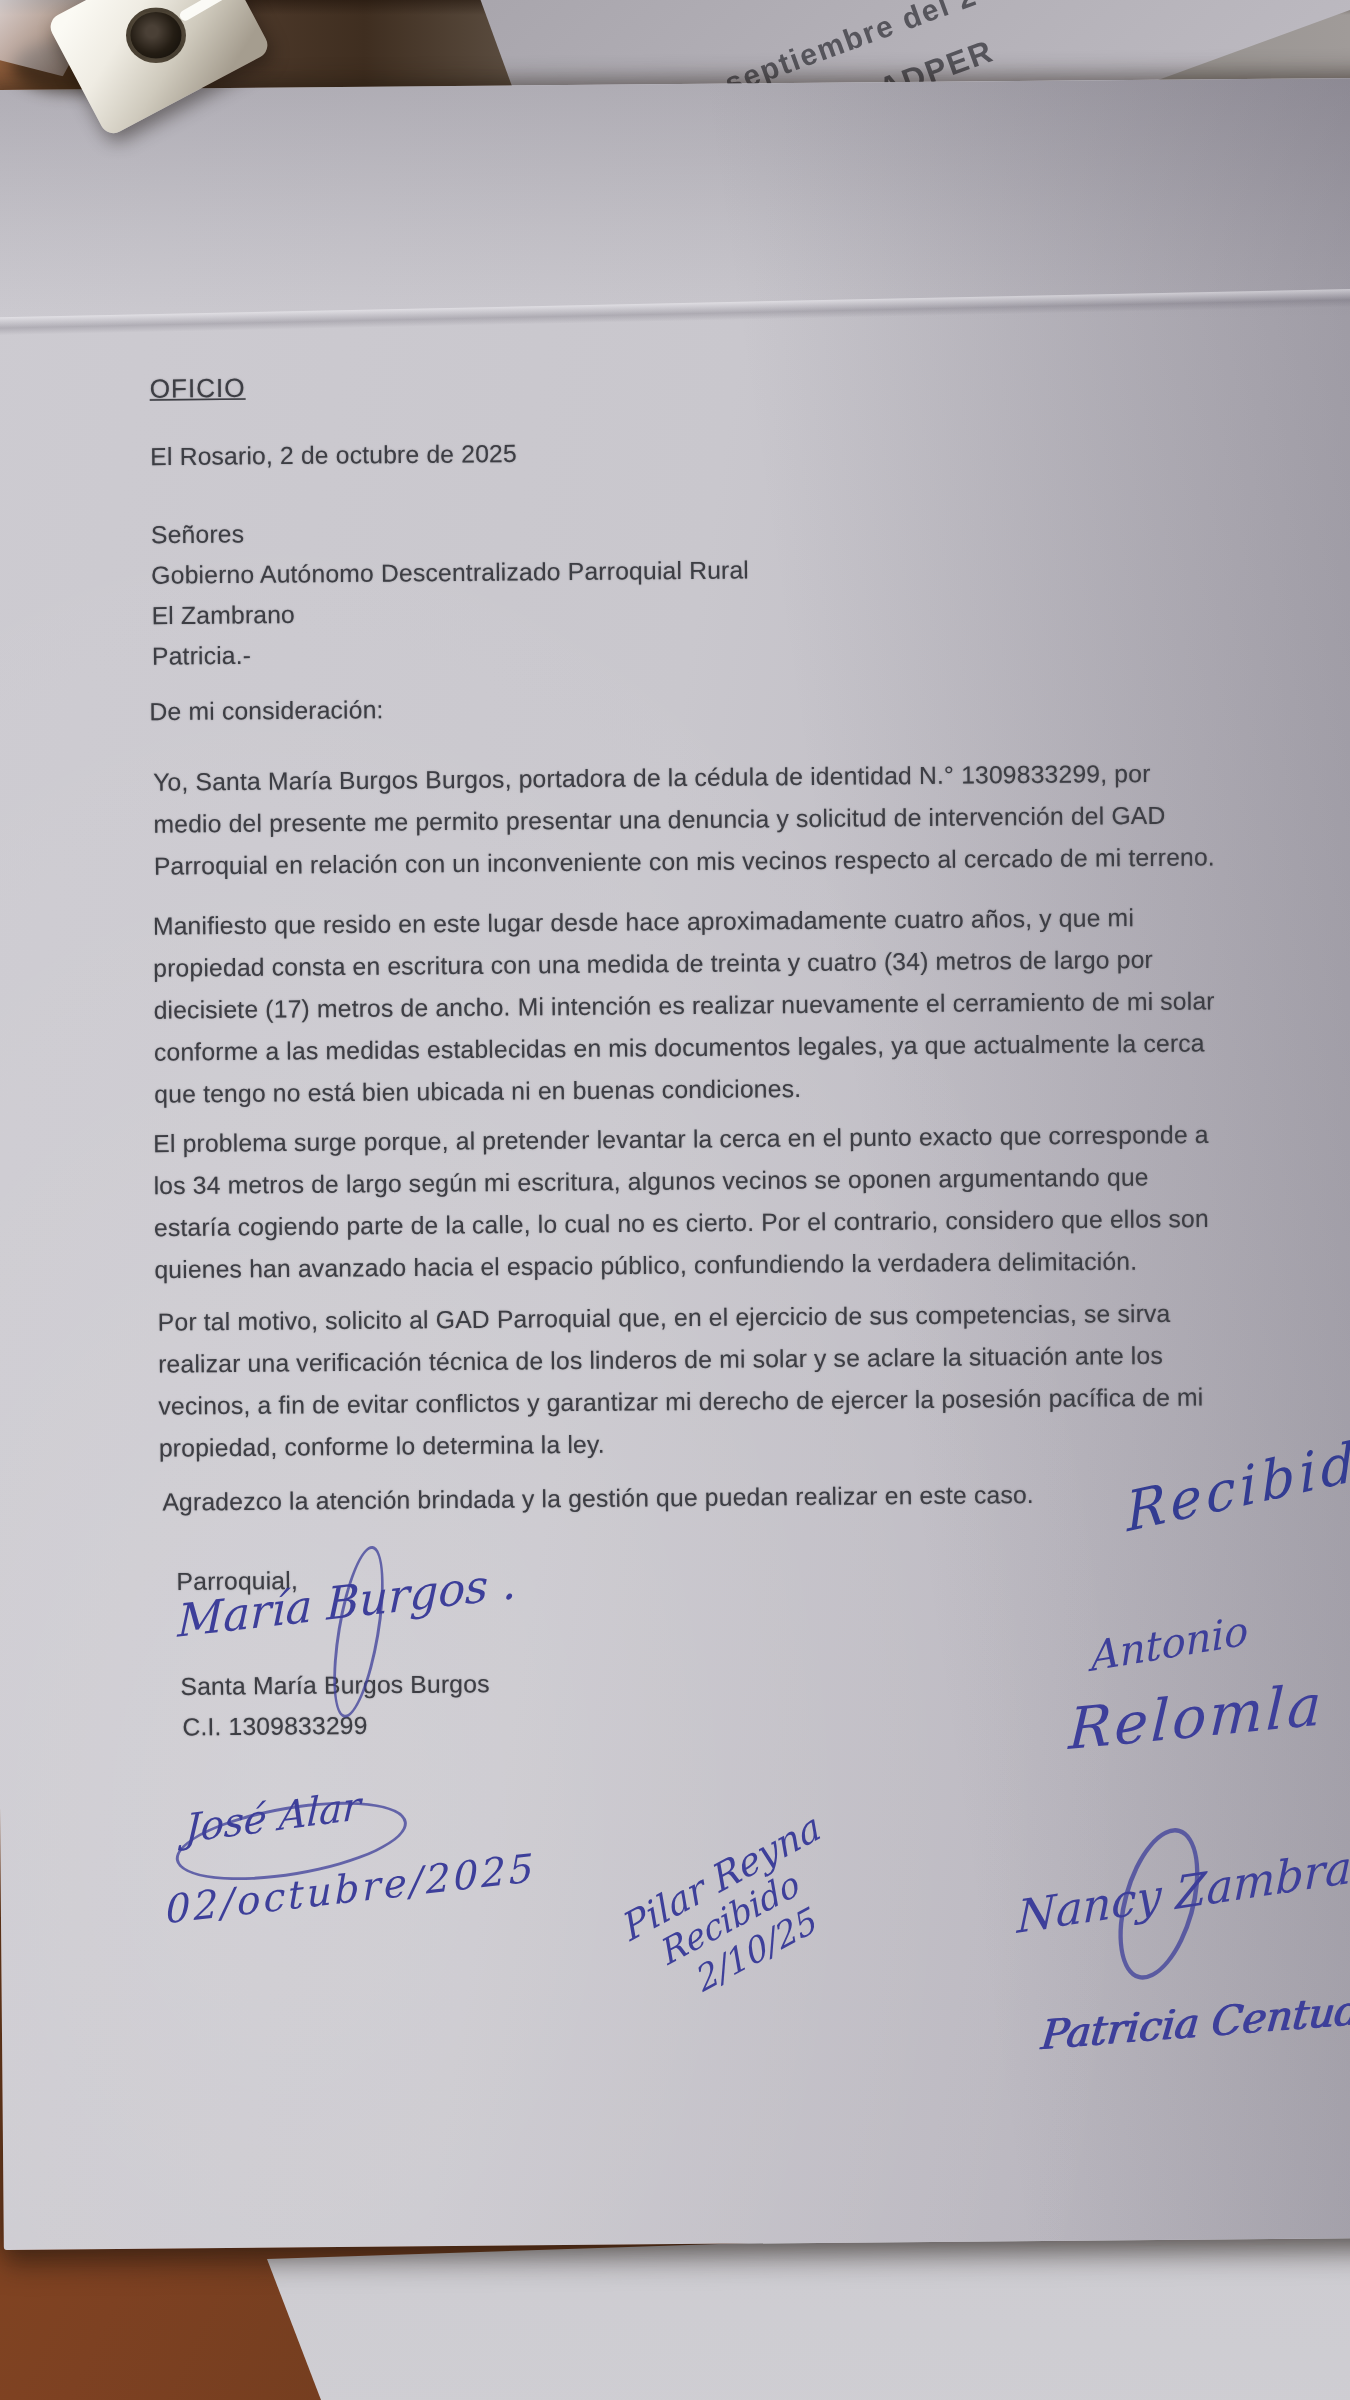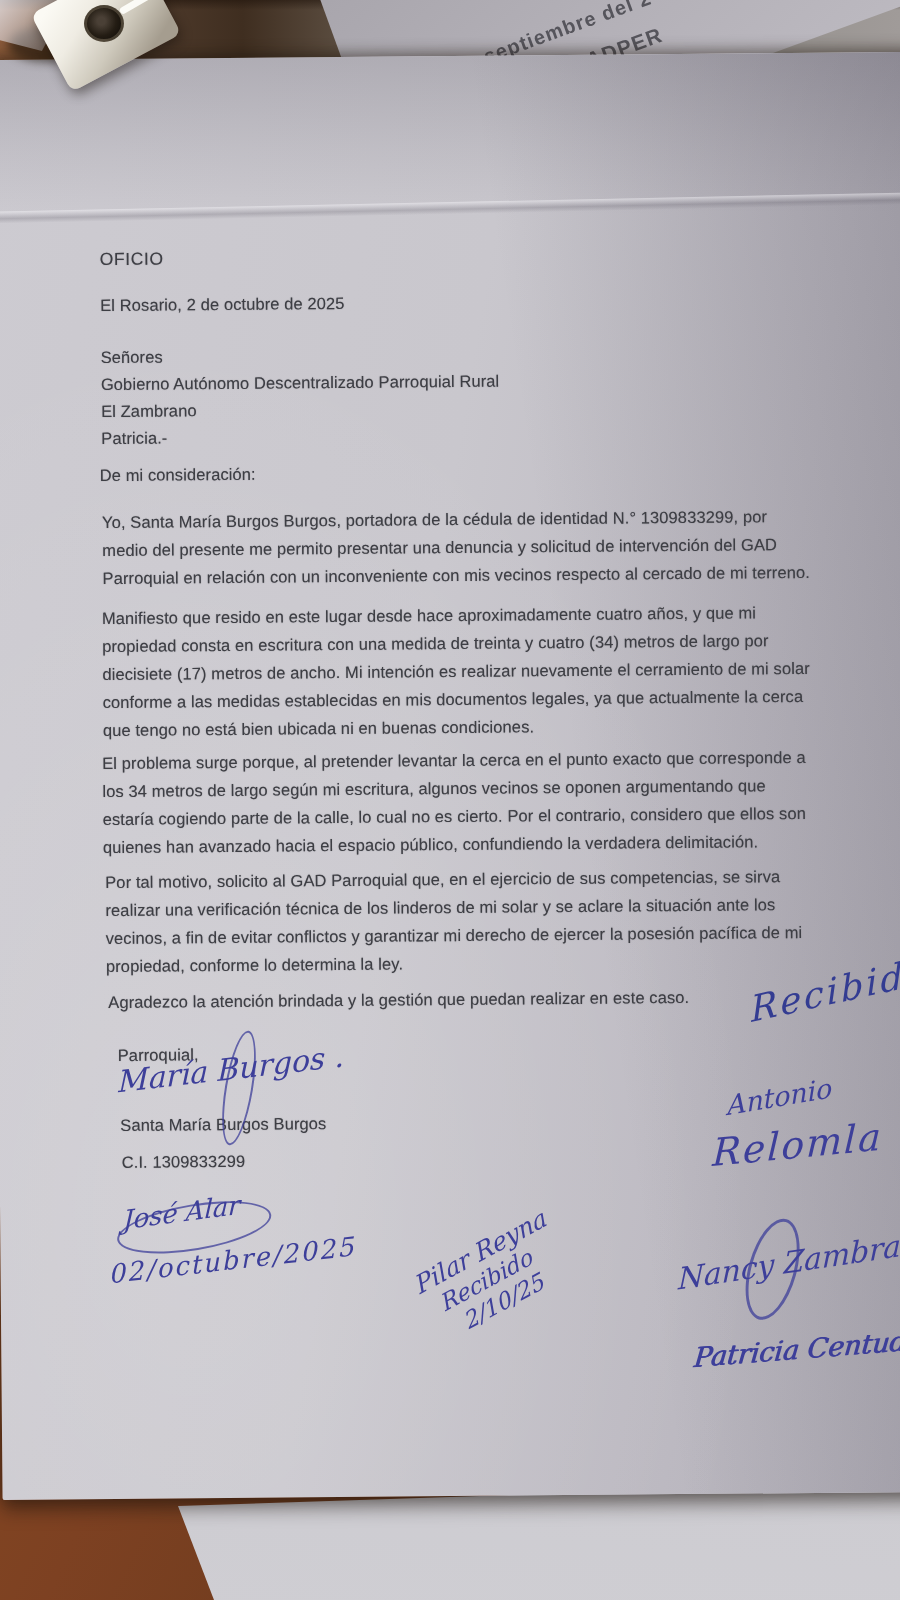--- a/index.html
+++ b/index.html
@@ -105,21 +105,21 @@
 
 <div class="abs black-corner"></div>
 <div class="abs bottom-sheet"></div>
 
 <div class="abs page">
   <div class="abs shade-top"></div>
   <div class="abs shade-right"></div>
   <div class="abs shade-glow"></div>
   <div class="abs crease"></div>
 
-  <div class="pl heading" style="left:108px;top:190px;">OFICIO</div>
+  <div class="pl heading" style="left:108px;top:190px;text-decoration:underline;">OFICIO</div>
   <div class="pl" style="left:108px;top:237px;">El Rosario, 2 de octubre de 2025</div>
 
   <div class="pl" style="left:108px;top:289px;">Señores</div>
   <div class="pl" style="left:108px;top:316px;">Gobierno Autónomo Descentralizado Parroquial Rural</div>
   <div class="pl" style="left:108px;top:343px;">El Zambrano</div>
   <div class="pl" style="left:108px;top:370px;">Patricia.-</div>
 
   <div class="pl" style="left:106px;top:407px;">De mi consideración:</div>
 
   <div class="pl" style="left:108px;top:454px;">Yo, Santa María Burgos Burgos, portadora de la cédula de identidad N.° 1309833299, por</div>
@@ -139,21 +139,21 @@
 
   <div class="pl" style="left:108px;top:814px;">Por tal motivo, solicito al GAD Parroquial que, en el ejercicio de sus competencias, se sirva</div>
   <div class="pl" style="left:108px;top:842px;">realizar una verificación técnica de los linderos de mi solar y se aclare la situación ante los</div>
   <div class="pl" style="left:108px;top:870px;">vecinos, a fin de evitar conflictos y garantizar mi derecho de ejercer la posesión pacífica de mi</div>
   <div class="pl" style="left:108px;top:898px;">propiedad, conforme lo determina la ley.</div>
 
   <div class="pl" style="left:110px;top:934px;">Agradezco la atención brindada y la gestión que puedan realizar en este caso.</div>
 
   <div class="pl" style="left:119px;top:987px;">Parroquial,</div>
   <div class="pl" style="left:121px;top:1057px;">Santa María Burgos Burgos</div>
-  <div class="pl" style="left:122px;top:1084px;margin-top:10px;">C.I. 1309833299</div>
+  <div class="pl" style="left:122px;top:1084px;">C.I. 1309833299</div>
 
   <div class="hand" style="left:120px;top:1008px;font-size:30px;transform:rotate(-6deg) skewX(-8deg);">María Burgos .</div>
   <div class="flourish" style="left:226px;top:972px;width:24px;height:112px;transform:rotate(10deg);"></div>
 
   <div class="hand" style="left:752px;top:938px;font-size:36px;letter-spacing:3px;color:#333c92;transform:rotate(-12deg) skewX(-10deg);">Recibido</div>
 
   <div class="hand" style="left:728px;top:1038px;font-size:27px;transform:rotate(-9deg) skewX(-8deg);">Antonio</div>
   <div class="hand" style="left:714px;top:1080px;font-size:38px;letter-spacing:2px;transform:rotate(-5deg) skewX(-8deg);">Relomla</div>
 
   <div class="hand" style="left:124px;top:1148px;font-size:26px;transform:rotate(-7deg) skewX(-10deg);">José Alar</div>

